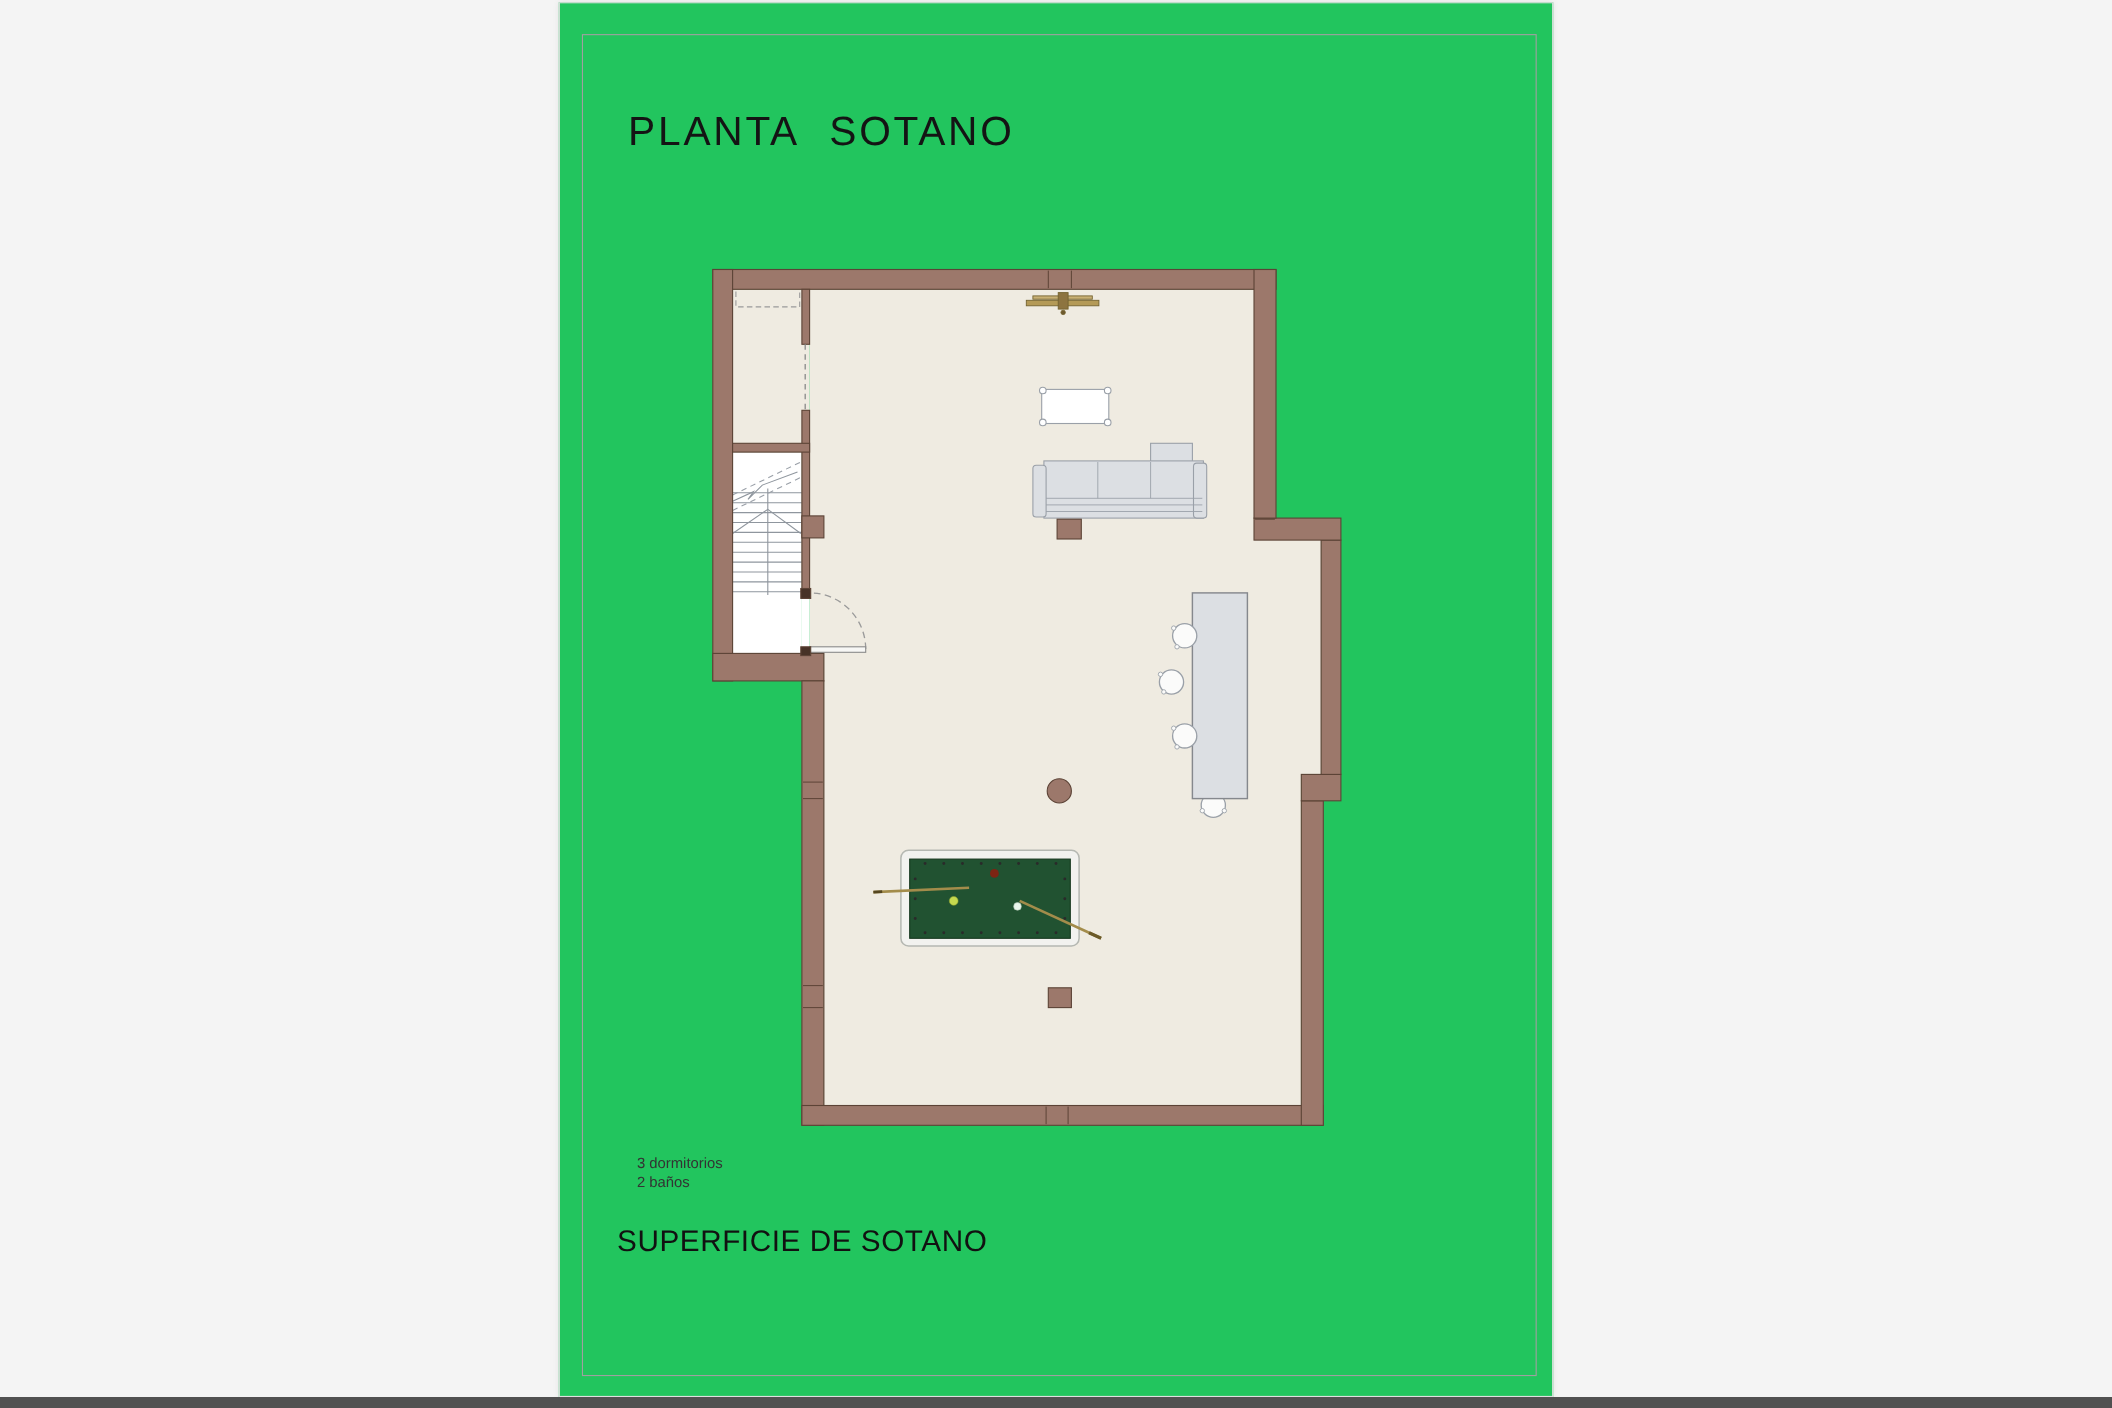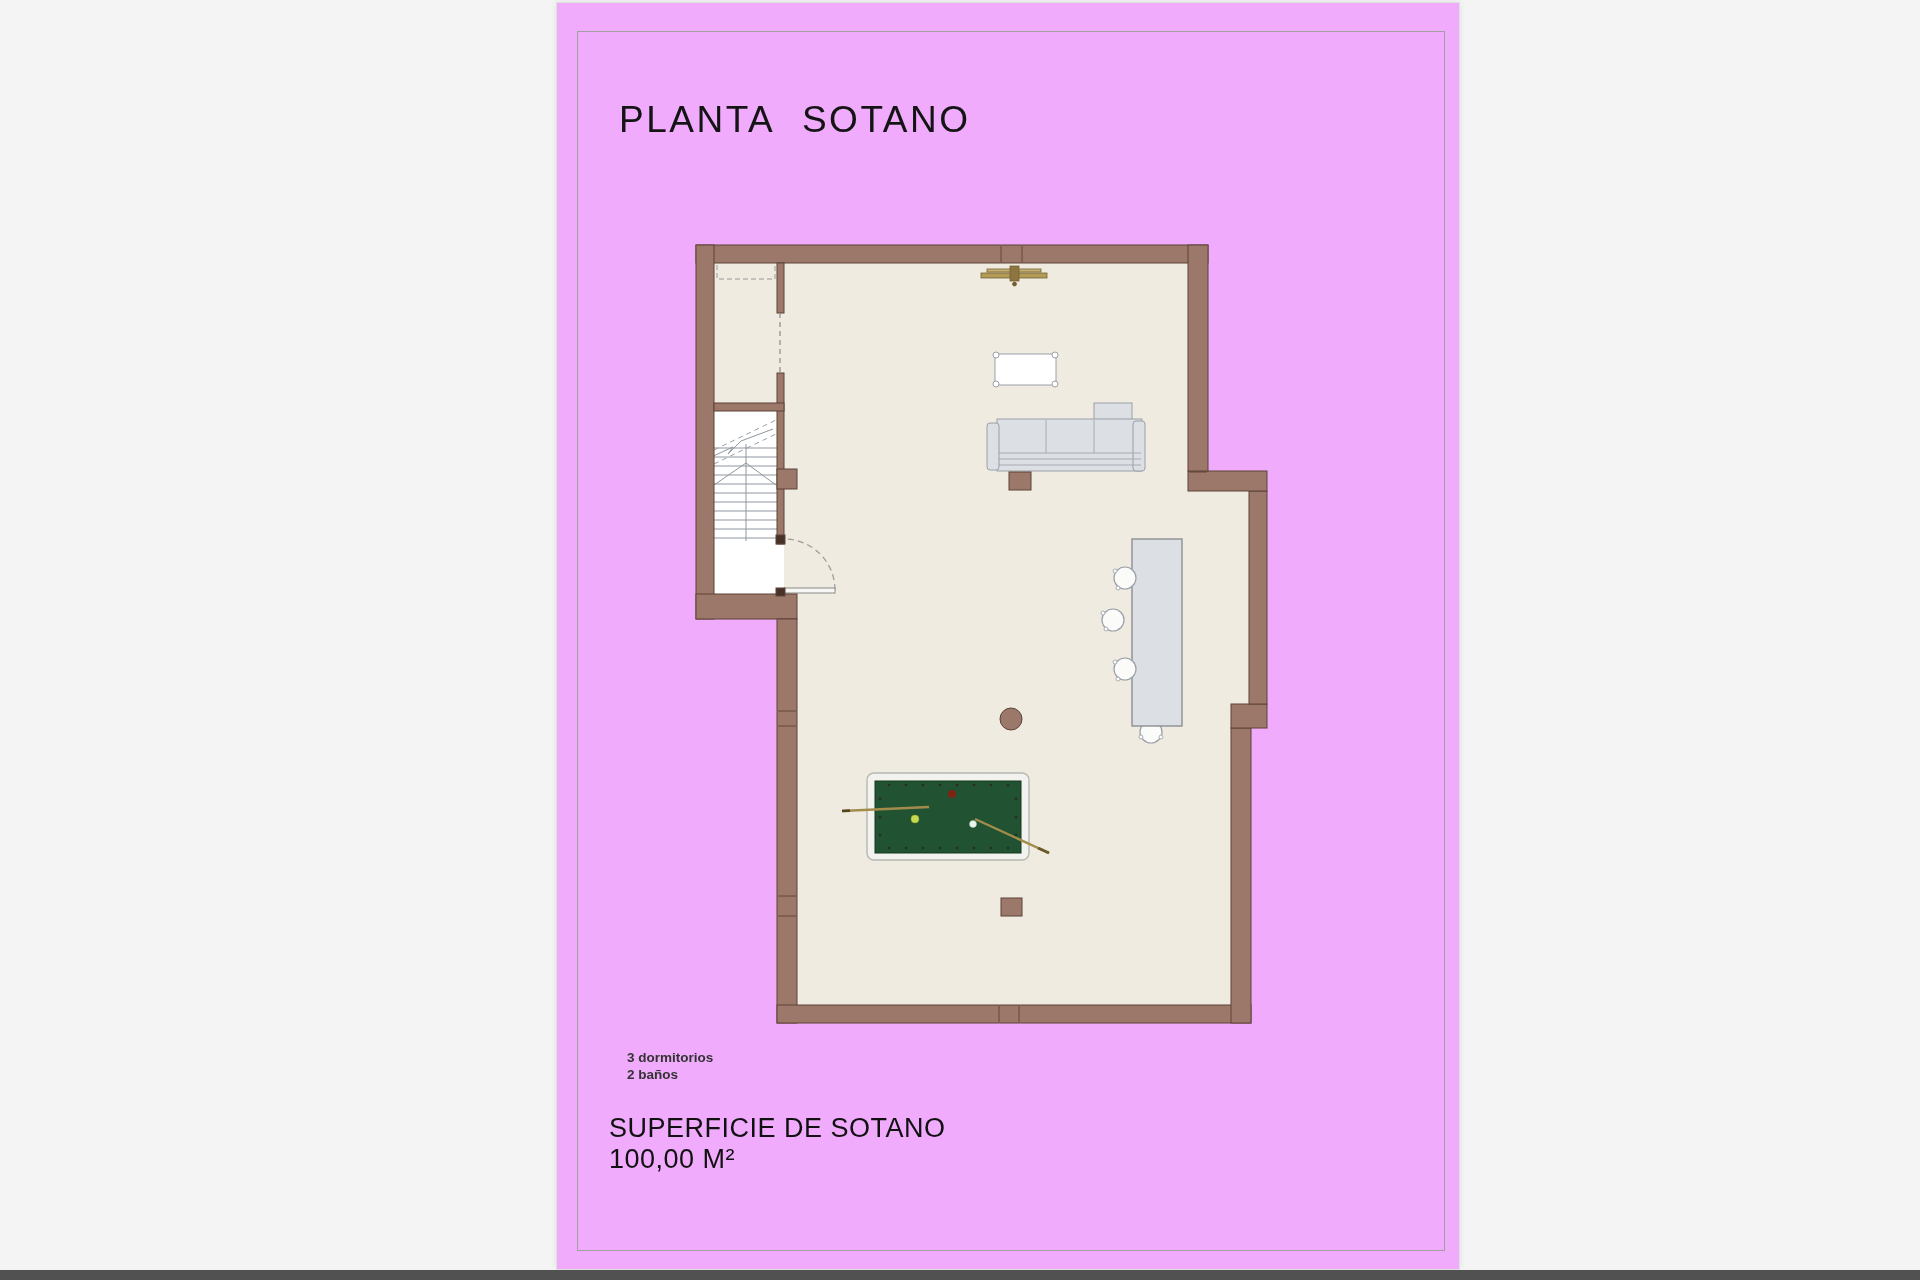--- a/index.html
+++ b/index.html
@@ -1,22 +1,22 @@
 <!DOCTYPE html>
 <html><head>
 <meta charset="utf-8">
 <style>
   html,body{margin:0;padding:0;width:1920px;height:1280px;background:#f4f4f4;overflow:hidden;
             font-family:"Liberation Sans", sans-serif;}
-  .page{position:absolute;left:508px;top:2px;width:902px;height:1266px;background:#f0abfc;
-        border:1px solid #e0e0e0;box-shadow:0 0 6px rgba(0,0,0,.08);margin-left:48px;}
+  .page{position:absolute;left:508px;top:2px;width:902px;height:1266px;background:#22c55e;
+        border:1px solid #e0e0e0;box-shadow:0 0 6px rgba(0,0,0,.08);}
   .frame{position:absolute;left:20px;top:28px;width:866px;height:1218px;border:1px solid #a0a0a0;}
   .title{position:absolute;left:62px;top:96px;font-size:37px;color:#141414;
          letter-spacing:2.5px;word-spacing:16px;white-space:nowrap;}
-  .notes{position:absolute;left:70px;top:1046px;font-size:13.5px;line-height:17px;color:#333;font-weight:bold;}
+  .notes{position:absolute;left:70px;top:1046px;font-size:13.5px;line-height:17px;color:#333;}
   .areaBlock{position:absolute;left:52px;top:1110px;width:380px;
              font-size:27px;line-height:31px;color:#111;letter-spacing:0.5px;}
   .planSvg{position:absolute;left:92px;top:198px;}
   .bottomBar{position:absolute;left:0;top:1270px;width:1920px;height:10px;background:#515151;}
 </style>
 </head>
 <body>
 
 <div class="page">
 
@@ -159,18 +159,17 @@
     <rect x="952" y="897" width="21" height="18" fill="#9c786b" stroke="#5c4336" stroke-width="1"></rect>
   </svg>
 
   <div class="notes">
     <div>3 dormitorios</div>
     <div>2 baños</div>
   </div>
 
   <div class="areaBlock">
     <div>SUPERFICIE DE SOTANO</div>
-    <div>100,00 M²</div>
   </div>
 
 </div>
 
 <div class="bottomBar"></div>
 
 </body></html>

